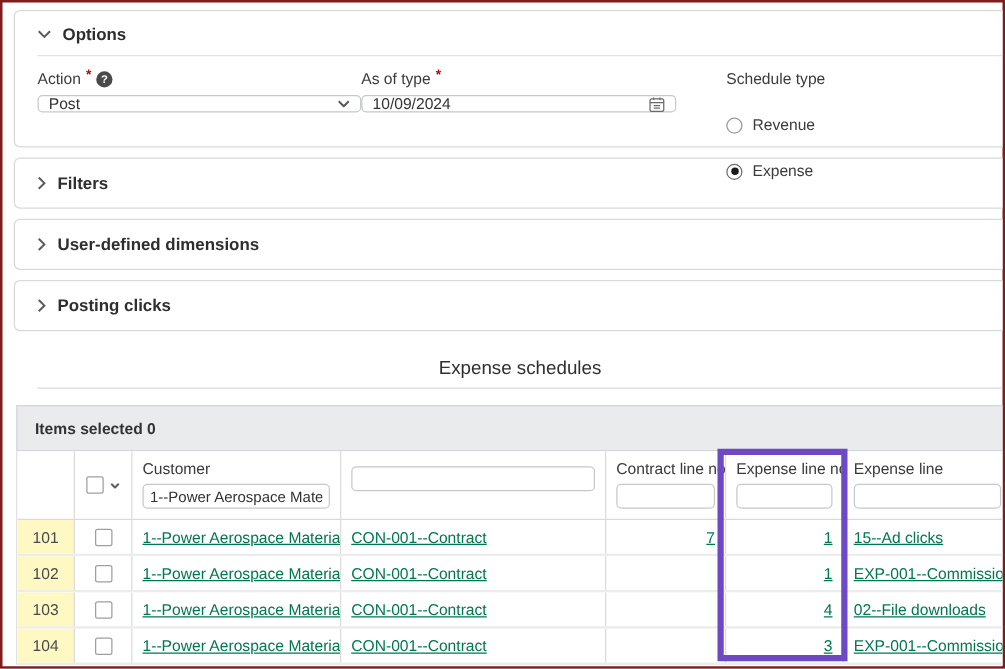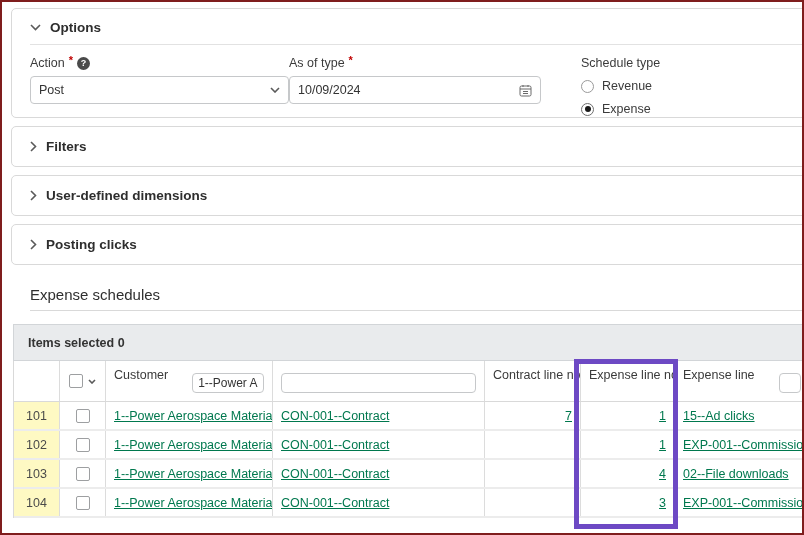--- a/index.html
+++ b/index.html
@@ -22,47 +22,47 @@
   .chev { stroke: #5a5a5a; stroke-width: 1.6; fill: none; }
   
   .fields { display: flex; padding: 11px 0 0 18px; }
   .field-label { font-size: 12.5px; color: #3b3b3b; display: flex; align-items: center; gap: 4px; }
   .req { color: #c00000; font-weight: bold; font-size: 11px; position: relative; top: -3px; }
   .help-icon {
     width: 13px; height: 13px; border-radius: 50%; background: #4a4a4a; color: #fff;
     font-size: 9px; font-weight: bold; display: inline-flex; align-items: center; justify-content: center;
   }
   .control {
-    margin-top: 6px; height: 28px; border: 1px solid #c6c8ca; border-radius: 4px;
+    margin-top: 6px; height: 14px; border: 1px solid #c6c8ca; border-radius: 4px;
     display: flex; align-items: center; padding: 0 8px; font-size: 12.5px; color: #333;
     background: #fff; justify-content: space-between;
   }
   .f-action { width: 259px; }
   .f-date { width: 252px; }
   .f-sched { margin-left: 40px; }
-  .radio-row { display: flex; align-items: center; gap: 8px; margin-top: 9px; font-size: 12.5px; color: #3b3b3b; }
+  .radio-row { display: flex; align-items: center; gap: 8px; margin-top: 23px; font-size: 12.5px; color: #3b3b3b; }
   .radio {
     width: 13px; height: 13px; border-radius: 50%; border: 1px solid #9a9a9a; background: #fff;
     display: inline-flex; align-items: center; justify-content: center; flex: 0 0 auto;
   }
   .radio.checked { border-color: #6e6e6e; }
   .radio.checked::after { content: ""; width: 6px; height: 6px; border-radius: 50%; background: #1a1a1a; }
   
-  .es-title { font-size: 15px; color: #2f2f2f; margin: 21px 0 0 28px; }
+  .es-title { font-size: 15px; color: #2f2f2f; margin: 21px 0 0 28px; text-align: center; }
   .es-divider { border: none; border-top: 1px solid #d9d9d9; margin: 7px 0 0 28px; }
   .items-bar {
     margin: 13px -8px 0 11px; height: 37px; background: #e9ebed;
     border: 1px solid #d2d5d8; display: flex; align-items: center; padding-left: 14px;
     font-size: 12.5px; font-weight: bold; color: #333;
   }
   .table-wrap { position: relative; margin: 0 -8px 0 11px; border-left: 1px solid #d9d9d9; }
   .grid-row { display: grid; grid-template-columns: 46px 46px 167px 212px 96px 94px minmax(130px, 1fr); }
   .cell { border-right: 1px solid #dcdcdc; display: flex; align-items: center; padding: 0 8px; overflow: hidden; }
   .thead { border-bottom: 1px solid #d9d9d9; background: #fff; }
-  .th { flex-direction: row; align-items: stretch; justify-content: flex-start; padding: 7px 8px 8px; gap: 24px; }
+  .th { flex-direction: column; align-items: stretch; justify-content: flex-start; padding: 7px 8px 8px; }
   .th-label { font-size: 12.5px; color: #3a3a3a; white-space: nowrap; }
   .filter-input {
     margin-top: 5px; height: 20px; border: 1px solid #c6c8ca; border-radius: 4px;
     font-family: "Liberation Sans", sans-serif; font-size: 12px; color: #333; padding: 0 5px; width: 100%;
   }
   .trow { height: 29px; border-bottom: 2px solid #ececec; background: #fff; }
   .rownum { background: #fef9c3; justify-content: center; font-size: 12.5px; color: #4a4a4a; }
   .chkcell { justify-content: center; }
   .checkbox { width: 14px; height: 14px; border: 1px solid #9d9fa1; border-radius: 2px; background: #fff; flex: 0 0 auto; }
   .hdr-chk { display: flex; align-items: center; gap: 5px; }

